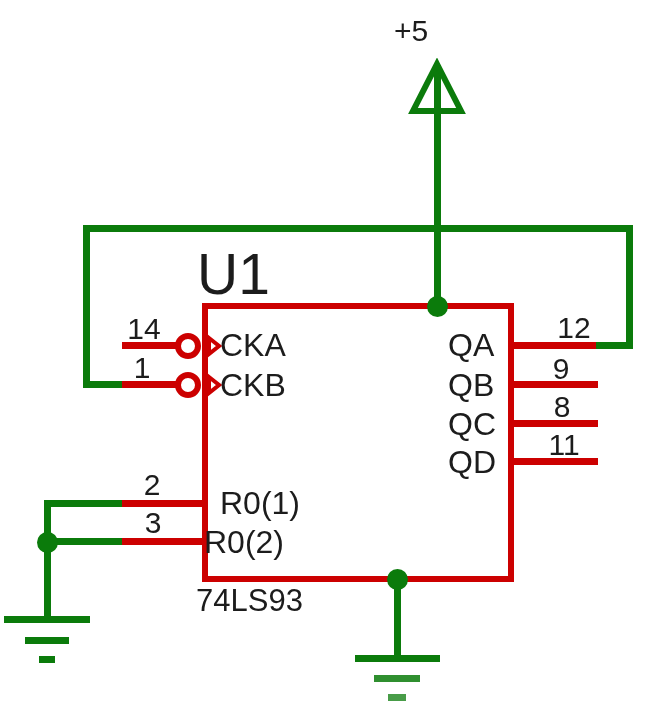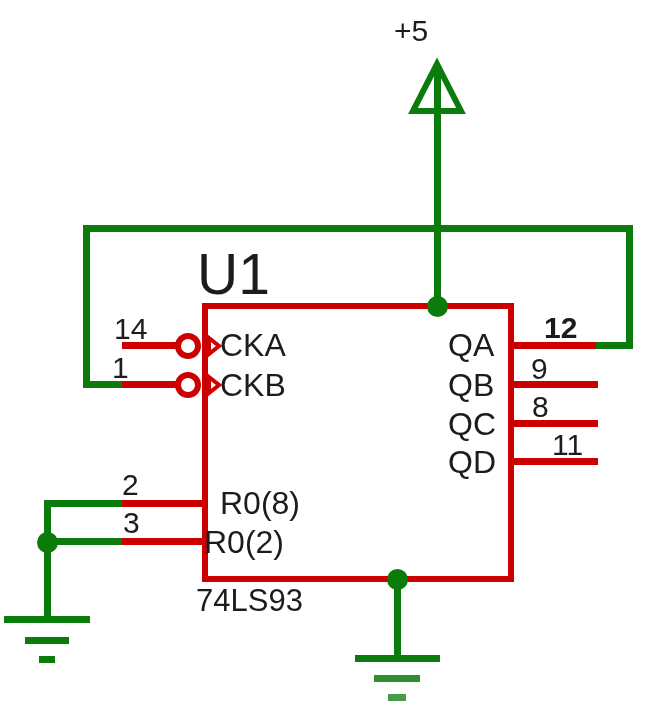--- a/index.html
+++ b/index.html
@@ -39,21 +39,21 @@
   }
   .chevron{position:absolute;z-index:3;}
   .chevron path{stroke:var(--component);fill:#ffffff;stroke-width:4;stroke-linejoin:miter;}
   .pwr-triangle{position:absolute;left:406px;top:58px;z-index:2;}
   .pwr-triangle path{stroke:var(--wire);fill:none;stroke-width:6;stroke-linejoin:miter;}
   .label{position:absolute;white-space:nowrap;z-index:5;}
   .designator{left:197px;top:251px;font-size:57px;line-height:46px;}
   .partnum{left:196px;top:585px;font-size:31px;line-height:31px;}
   .pwr-label{left:394px;top:15px;font-size:30px;line-height:32px;}
   .pin-name{font-size:32px;line-height:32px;}
-  .pin-num{font-size:30px;line-height:30px;width:60px;}
+  .pin-num{font-size:30px;line-height:30px;width:60px;text-align:center;}
   .gnd-bar{position:absolute;background:var(--wire);height:7px;z-index:2;}
 </style>
 </head>
 <body>
 
 <div class="canvas">
 
   <div class="label pwr-label">+5</div>
   <div class="wire green under" style="left:434px;top:66px;width:7px;height:240px;"></div>
   <svg class="pwr-triangle" width="64" height="60" viewBox="0 0 64 60">
@@ -86,32 +86,32 @@
       <path d="M3 4 L13 12 L3 20 Z"></path>
     </svg>
 
   <div class="label pin-num" style="left:114px;top:314px;">14</div>
   <div class="label pin-num" style="left:112px;top:353px;">1</div>
   <div class="label pin-num" style="left:122px;top:470px;">2</div>
   <div class="label pin-num" style="left:123px;top:508px;">3</div>
 
   <div class="label pin-name" style="left:220px;top:369px;">CKB</div>
   <div class="label pin-name" style="left:220px;top:329px;">CKA</div>
-  <div class="label pin-name" style="left:220px;top:487px;">R0(8)</div>
+  <div class="label pin-name" style="left:220px;top:487px;">R0(1)</div>
   <div class="label pin-name" style="left:204px;top:526px;">R0(2)</div>
 
   <div class="wire red" style="left:510px;top:342px;width:86px;height:7px;"></div>
   <div class="wire red" style="left:510px;top:381px;width:88px;height:7px;"></div>
   <div class="wire red" style="left:510px;top:420px;width:88px;height:7px;"></div>
   <div class="wire red" style="left:510px;top:458px;width:88px;height:7px;"></div>
 
-  <div class="label pin-num" style="left:544px;top:313px;font-weight:bold;">12</div>
+  <div class="label pin-num" style="left:544px;top:313px;">12</div>
   <div class="label pin-num" style="left:531px;top:354px;">9</div>
   <div class="label pin-num" style="left:532px;top:392px;">8</div>
-  <div class="label pin-num" style="left:552px;top:430px;">11</div>
+  <div class="label pin-num" style="left:534px;top:430px;">11</div>
 
   <div class="label pin-name" style="left:448px;top:329px;text-align:center;">QA</div>
   <div class="label pin-name" style="left:448px;top:369px;">QB</div>
   <div class="label pin-name" style="left:448px;top:408px;">QC</div>
   <div class="label pin-name" style="left:448px;top:446px;">QD</div>
 
   <div class="wire green" style="left:44px;top:500px;width:7px;height:119px;"></div>
   <div class="gnd-bar" style="left:4px;top:616px;width:86px;"></div>
   <div class="gnd-bar" style="left:25px;top:637px;width:44px;"></div>
   <div class="gnd-bar" style="left:39px;top:656px;width:16px;"></div>

